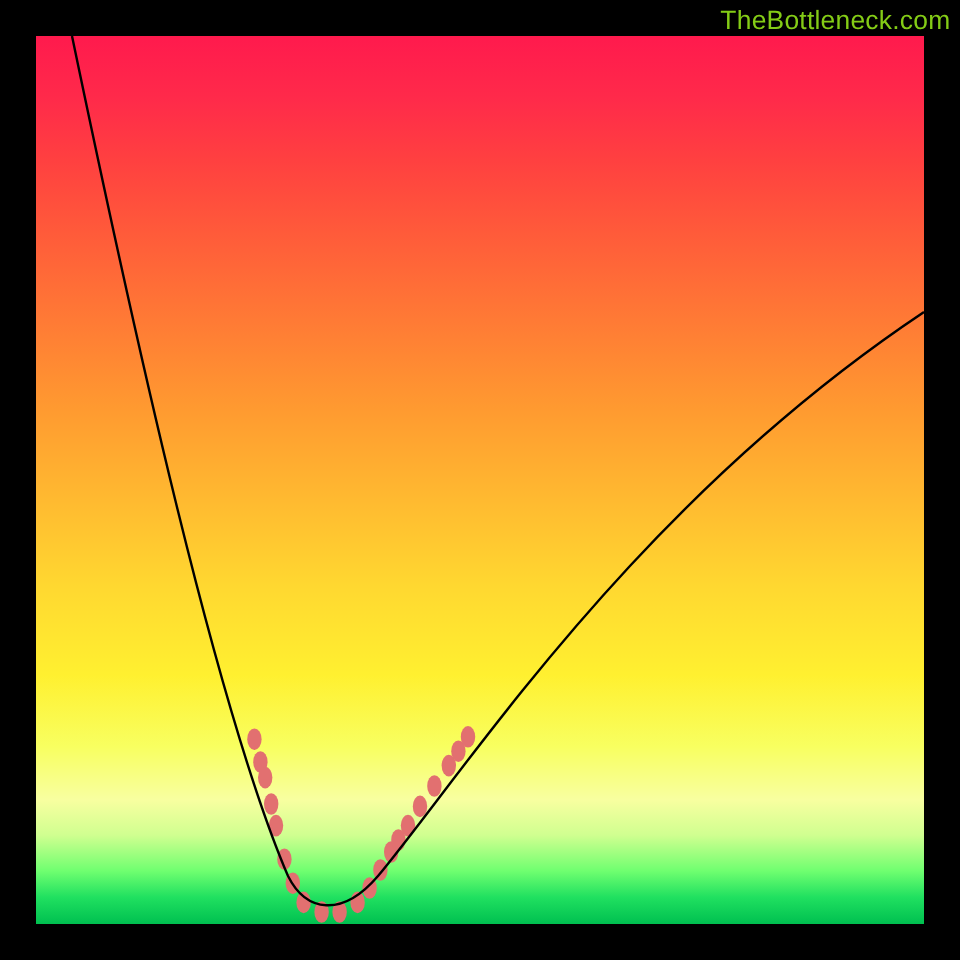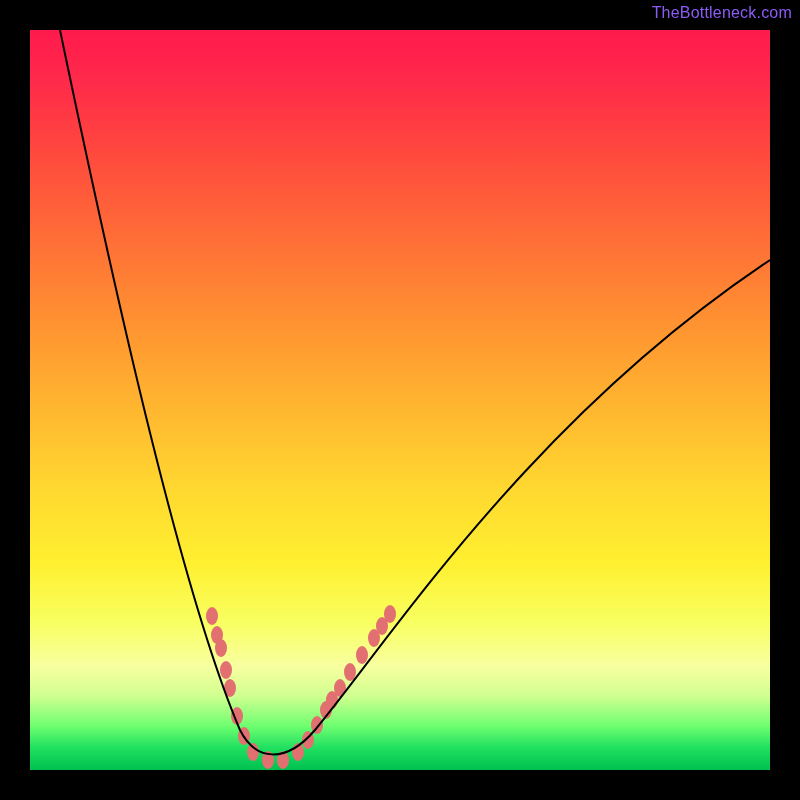--- a/index.html
+++ b/index.html
@@ -39,22 +39,22 @@
       #d0ff90 90%,
       #70ff70 94%,
       #20e060 97%,
       #00c050 100%
     );
   }
   .watermark {
     position: absolute;
     top: 4px;
     right: 8px;
-    color: #8b5cf6;
-    font-size: 16px;
+    color: #84cc16;
+    font-size: 22px;
     font-weight: 500;
     letter-spacing: 0.2px;
     z-index: 10;
   }
   svg.curve {
     position: absolute;
     left: 0; top: 0;
     width: 740px;
     height: 740px;
     z-index: 5;

